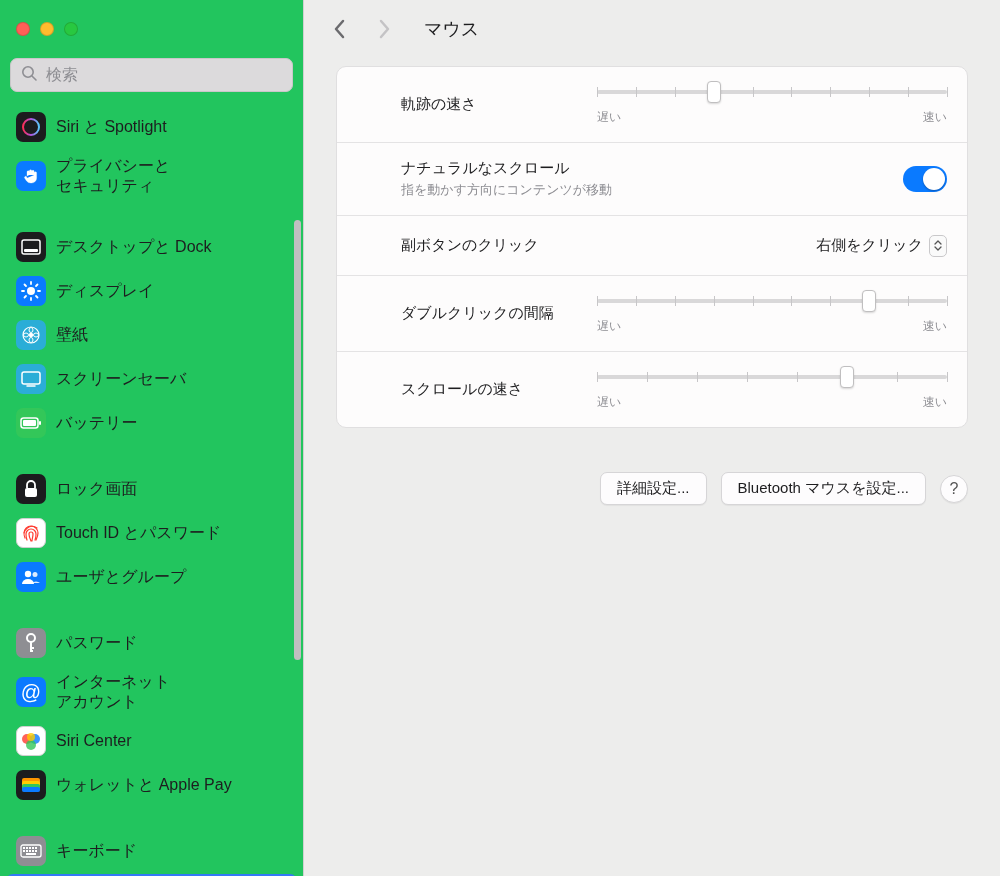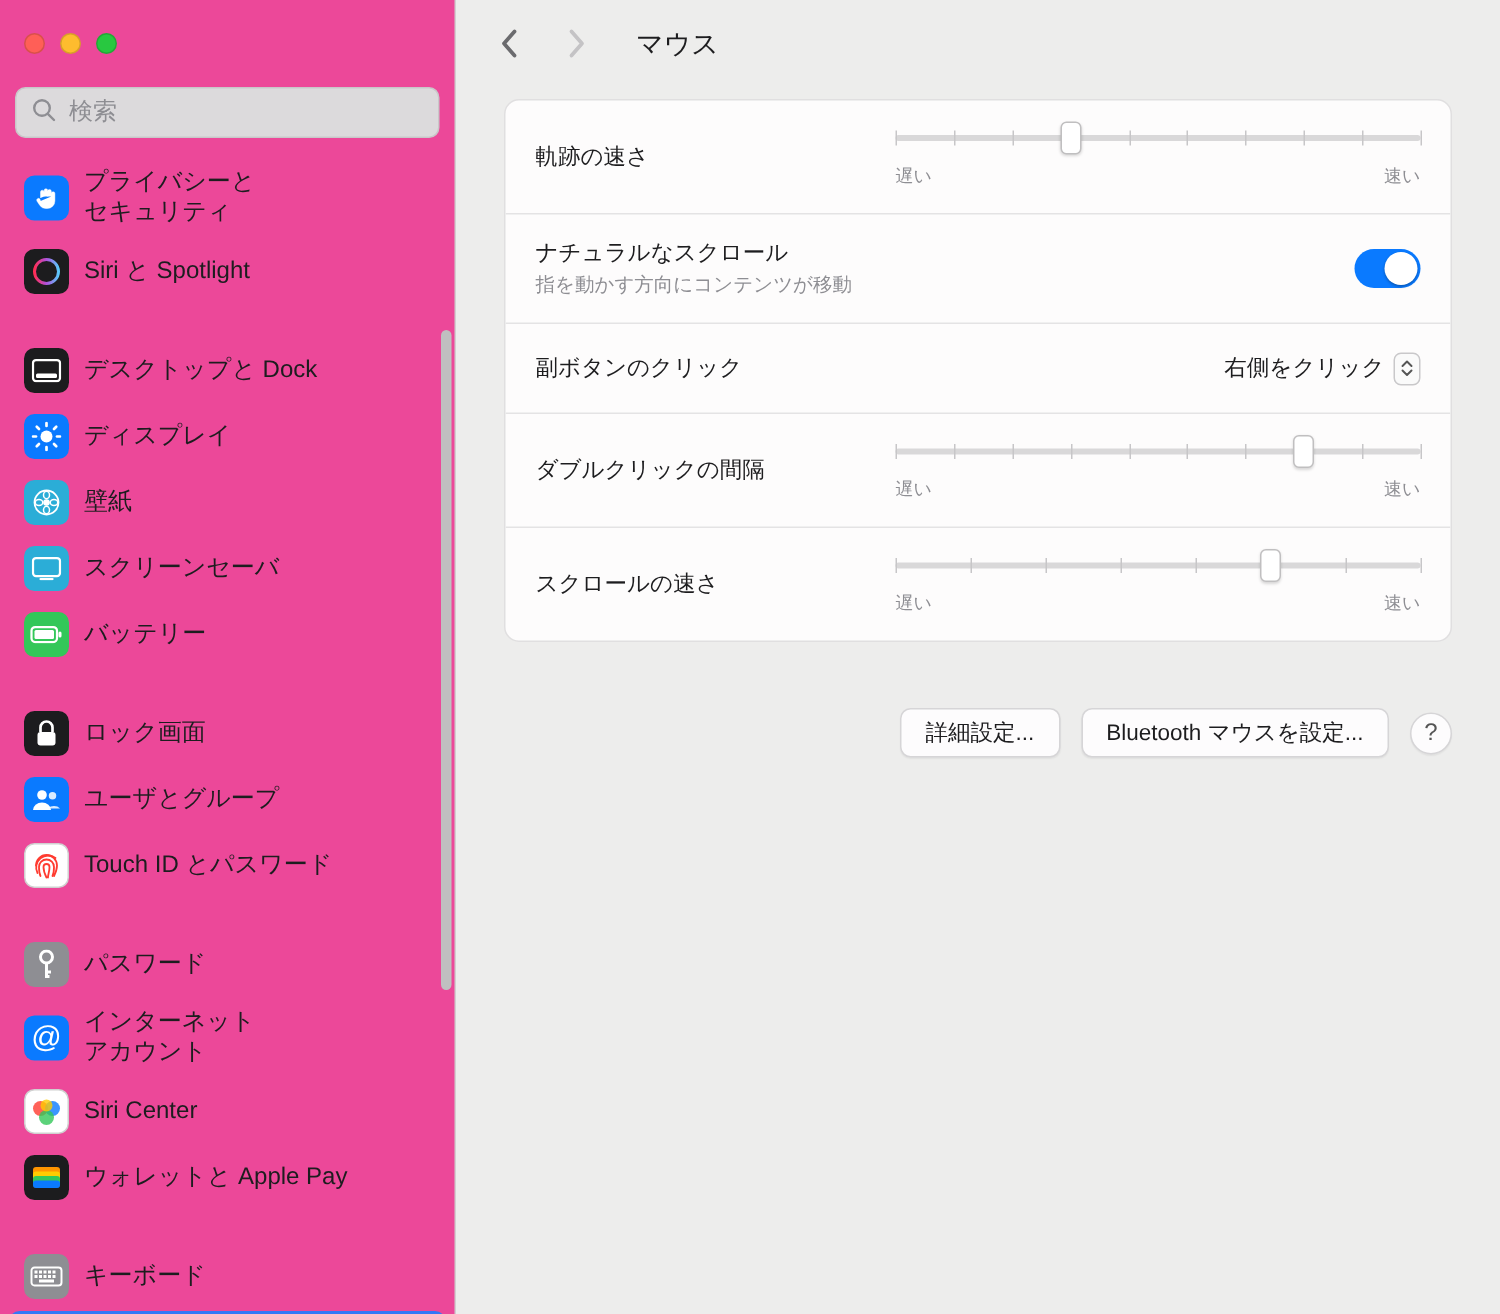--- a/index.html
+++ b/index.html
@@ -13,21 +13,21 @@
     overflow: hidden;
   }
   .window {
     display: flex;
     width: 100%;
     height: 100%;
   }
   
   .sidebar {
     width: 304px;
-    background: #ec4899;
+    background: #22c55e;
     border-right: 1px solid #d0d0d0;
     display: flex;
     flex-direction: column;
     position: relative;
   }
   .titlebar {
     height: 58px;
     display: flex;
     align-items: center;
     padding: 0 16px;
@@ -158,20 +158,21 @@
     border-bottom: 1px solid #e4e3e4;
     min-height: 60px;
     gap: 16px;
   }
   .row:last-child { border-bottom: none; }
   .row-left {
     flex: 1;
     display: flex;
     flex-direction: column;
     gap: 3px;
+    margin-left: 44px;
   }
   .row-label {
     font-size: 15px;
     color: #1d1d1f;
   }
   .row-sub {
     font-size: 13px;
     color: #8e8e93;
   }
   .row-right {
@@ -306,42 +307,42 @@
             <circle cx="7" cy="7" r="5.2" stroke="#8e8e93" stroke-width="1.6"></circle>
             <line x1="11.2" y1="11.2" x2="15" y2="15" stroke="#8e8e93" stroke-width="1.6" stroke-linecap="round"></line>
           </svg>
         </span>
         <input type="text" placeholder="検索" style="">
       </div>
     </div>
     <div class="sb-scroll">
       <ul class="sb-list" id="sb-list">
           <li class="sb-item">
-            <div class="sb-icon" style="background: rgb(10, 122, 255);">
-              <svg width="18" height="18" viewBox="0 0 18 18">
-                <path d="M5 9 V5 a1.2 1.2 0 0 1 2.4 0 V8 M7.4 8 V4 a1.2 1.2 0 0 1 2.4 0 V8 M9.8 8 V4.5 a1.2 1.2 0 0 1 2.4 0 V8 M12.2 8 V6 a1.2 1.2 0 0 1 2.4 0 V11 a5 5 0 0 1 -5 5 h-1 a5 5 0 0 1 -4 -2 l-2 -3 a1.2 1.2 0 0 1 2 -1.3 L5 11" fill="#fff" stroke="#fff" stroke-width="0.3"></path>
-              </svg>
-            </div>
-            <span class="sb-label" style="white-space: pre-line;">プライバシーと
-セキュリティ</span>
-          </li>
-          <li class="sb-item">
             <div class="sb-icon" style="background: rgb(28, 28, 30);">
               <svg width="20" height="20" viewBox="0 0 20 20">
                 <circle cx="10" cy="10" r="8" fill="none" stroke="url(#g1)" stroke-width="2"></circle>
                 <defs>
                   <linearGradient id="g1">
                     <stop offset="0" stop-color="#ff2d55"></stop>
                     <stop offset="0.5" stop-color="#af52de"></stop>
                     <stop offset="1" stop-color="#5ac8fa"></stop>
                   </linearGradient>
                 </defs>
               </svg>
             </div>
             <span class="sb-label" style="white-space: pre-line;">Siri と Spotlight</span>
+          </li>
+          <li class="sb-item">
+            <div class="sb-icon" style="background: rgb(10, 122, 255);">
+              <svg width="18" height="18" viewBox="0 0 18 18">
+                <path d="M5 9 V5 a1.2 1.2 0 0 1 2.4 0 V8 M7.4 8 V4 a1.2 1.2 0 0 1 2.4 0 V8 M9.8 8 V4.5 a1.2 1.2 0 0 1 2.4 0 V8 M12.2 8 V6 a1.2 1.2 0 0 1 2.4 0 V11 a5 5 0 0 1 -5 5 h-1 a5 5 0 0 1 -4 -2 l-2 -3 a1.2 1.2 0 0 1 2 -1.3 L5 11" fill="#fff" stroke="#fff" stroke-width="0.3"></path>
+              </svg>
+            </div>
+            <span class="sb-label" style="white-space: pre-line;">プライバシーと
+セキュリティ</span>
           </li>
           <li class="sb-gap"></li>
           <li class="sb-item">
             <div class="sb-icon" style="background: rgb(28, 28, 30);">
               <svg width="20" height="16" viewBox="0 0 20 16">
                 <rect x="1" y="1" width="18" height="14" rx="2" fill="none" stroke="#fff" stroke-width="1.5"></rect>
                 <rect x="3" y="10" width="14" height="3" rx="1" fill="#fff"></rect>
               </svg>
             </div>
             <span class="sb-label" style="white-space: pre-line;">デスクトップと Dock</span>
@@ -402,42 +403,42 @@
           <li class="sb-item">
             <div class="sb-icon" style="background: rgb(28, 28, 30);">
               <svg width="16" height="18" viewBox="0 0 16 18">
                 <rect x="2" y="8" width="12" height="9" rx="2" fill="#fff"></rect>
                 <path d="M4 8 V5 a4 4 0 0 1 8 0 V8" fill="none" stroke="#fff" stroke-width="1.8"></path>
               </svg>
             </div>
             <span class="sb-label" style="white-space: pre-line;">ロック画面</span>
           </li>
           <li class="sb-item">
-            <div class="sb-icon" style="background: rgb(10, 122, 255);">
-              <svg width="20" height="16" viewBox="0 0 20 16">
-                <circle cx="7" cy="5" r="3.2" fill="#fff"></circle>
-                <path d="M1 15 a6 5 0 0 1 12 0 Z" fill="#fff"></path>
-                <circle cx="14" cy="5.5" r="2.5" fill="#fff" opacity="0.85"></circle>
-                <path d="M11 14 a5 4 0 0 1 8 0 Z" fill="#fff" opacity="0.85"></path>
-              </svg>
-            </div>
-            <span class="sb-label" style="white-space: pre-line;">ユーザとグループ</span>
-          </li>
-          <li class="sb-item">
             <div class="sb-icon" style="background: rgb(255, 255, 255); border: 1px solid rgb(208, 208, 208); color: rgb(255, 59, 48);">
               <svg width="22" height="22" viewBox="0 0 22 22">
                 <g fill="none" stroke="#ff3b30" stroke-width="1.2" stroke-linecap="round">
                   <path d="M5 16 a8 8 0 0 1 12 -10"></path>
                   <path d="M4 11 a7 7 0 0 1 14 0 c0 3 -1 5 -2 7"></path>
                   <path d="M7 18 c-1 -2 -1 -4 -1 -6 a5 5 0 0 1 10 0 c0 2 0 4 -1 6"></path>
                   <path d="M11 19 c-1 -2 -2 -4 -2 -7 a2 2 0 0 1 4 0 c0 3 -1 5 -1 7"></path>
                 </g>
               </svg>
             </div>
             <span class="sb-label" style="white-space: pre-line;">Touch ID とパスワード</span>
+          </li>
+          <li class="sb-item">
+            <div class="sb-icon" style="background: rgb(10, 122, 255);">
+              <svg width="20" height="16" viewBox="0 0 20 16">
+                <circle cx="7" cy="5" r="3.2" fill="#fff"></circle>
+                <path d="M1 15 a6 5 0 0 1 12 0 Z" fill="#fff"></path>
+                <circle cx="14" cy="5.5" r="2.5" fill="#fff" opacity="0.85"></circle>
+                <path d="M11 14 a5 4 0 0 1 8 0 Z" fill="#fff" opacity="0.85"></path>
+              </svg>
+            </div>
+            <span class="sb-label" style="white-space: pre-line;">ユーザとグループ</span>
           </li>
           <li class="sb-gap"></li>
           <li class="sb-item">
             <div class="sb-icon" style="background: rgb(142, 142, 147);">
               <svg width="14" height="20" viewBox="0 0 14 20">
                 <circle cx="7" cy="5" r="4" fill="none" stroke="#fff" stroke-width="2"></circle>
                 <rect x="6" y="9" width="2" height="9" fill="#fff"></rect>
                 <rect x="6" y="14" width="4" height="2" fill="#fff"></rect>
                 <rect x="6" y="17" width="3" height="2" fill="#fff"></rect>
               </svg>

